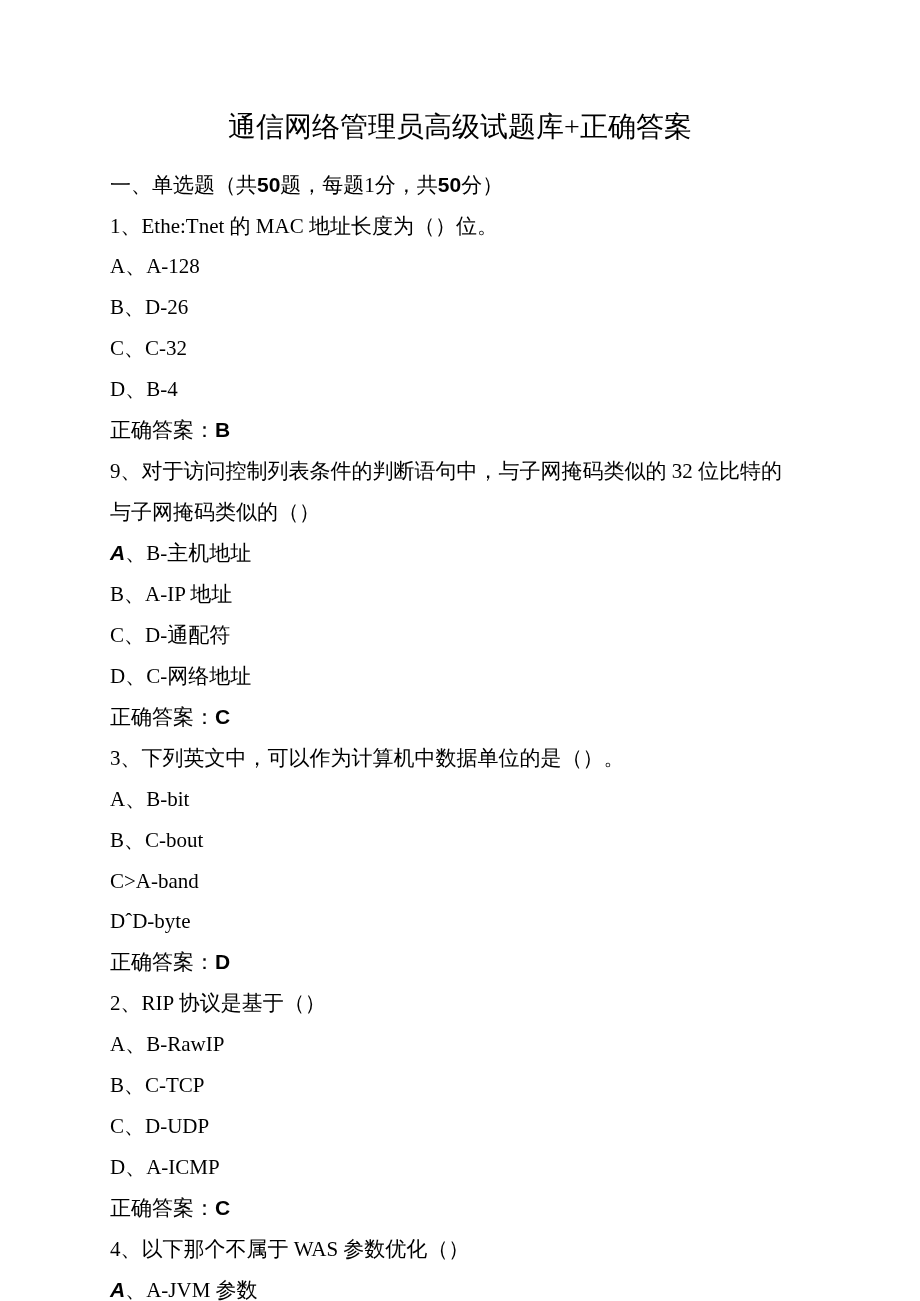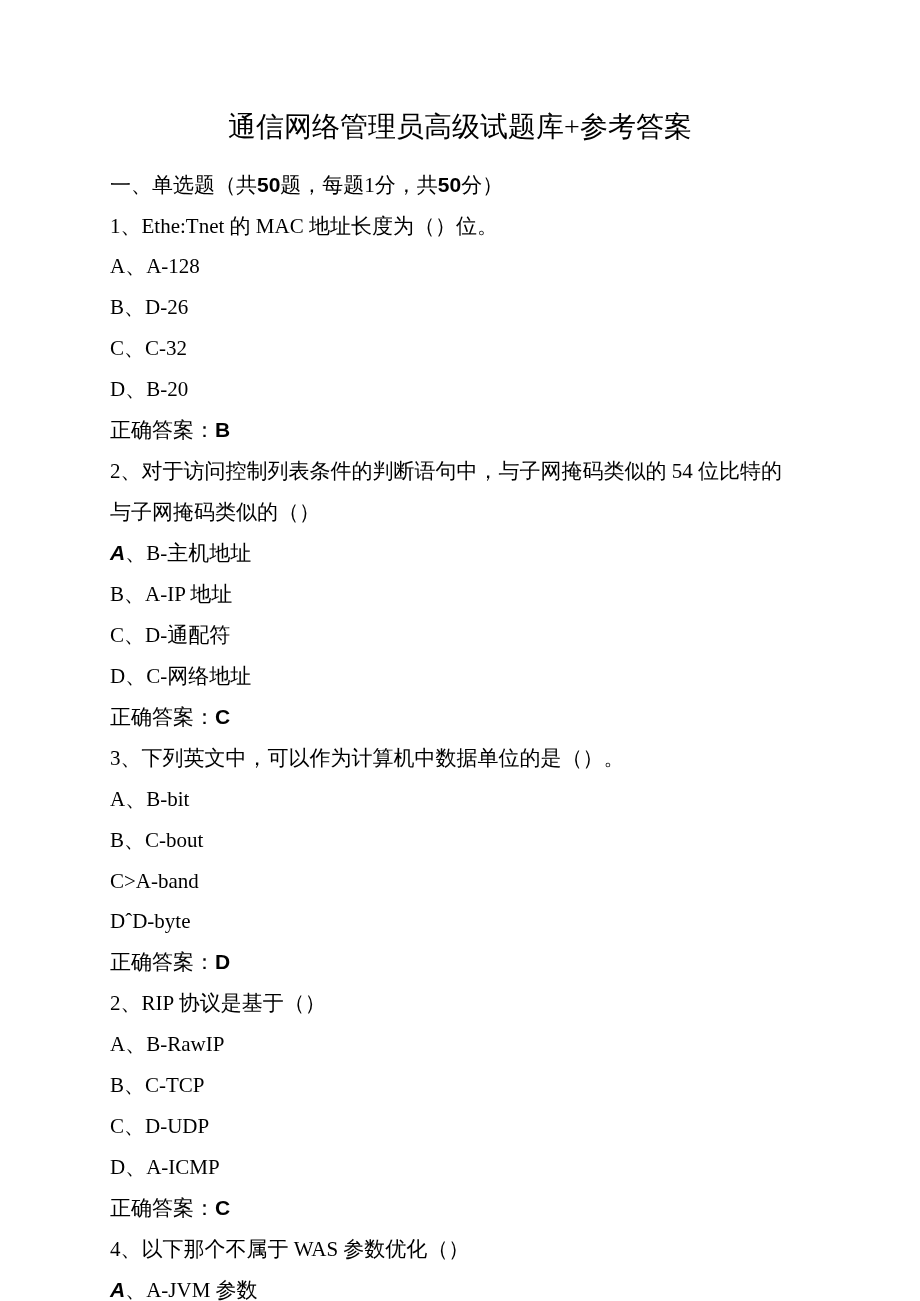--- a/index.html
+++ b/index.html
@@ -40,36 +40,36 @@
     }
     .bold50 {
       font-family: Arial, sans-serif;
       font-weight: bold;
       margin-top: 15px;
     }
   </style>
 </head>
 <body>
 
-<div class="title">通信网络管理员高级试题库+参考答案</div>
+<div class="title">通信网络管理员高级试题库+正确答案</div>
 
 <div class="section-header">
   <span>一、单选题（共</span><span class="bold50">50</span><span>题，每题</span><span>1</span><span>分，共</span><span class="bold50">50</span><span>分）</span>
 </div>
 
 <div class="line">1、Ethe:Tnet 的 MAC 地址长度为（）位。</div>
 <div class="line">A、A-128</div>
 <div class="line">B、D-26</div>
 <div class="line">C、C-32</div>
-<div class="line">D、B-20</div>
+<div class="line">D、B-4</div>
 <div class="line">
   <span class="answer-label">正确答案：</span><span class="answer-val">B</span>
 </div>
 
-<div class="line">2、对于访问控制列表条件的判断语句中，与子网掩码类似的 54 位比特的</div>
+<div class="line">9、对于访问控制列表条件的判断语句中，与子网掩码类似的 32 位比特的</div>
 <div class="line">与子网掩码类似的（）</div>
 <div class="line">
   <span class="opt-letter-italic">A</span><span>、B-主机地址</span>
 </div>
 <div class="line">B、A-IP 地址</div>
 <div class="line">C、D-通配符</div>
 <div class="line">D、C-网络地址</div>
 <div class="line">
   <span class="answer-label">正确答案：</span><span class="answer-val">C</span>
 </div>

